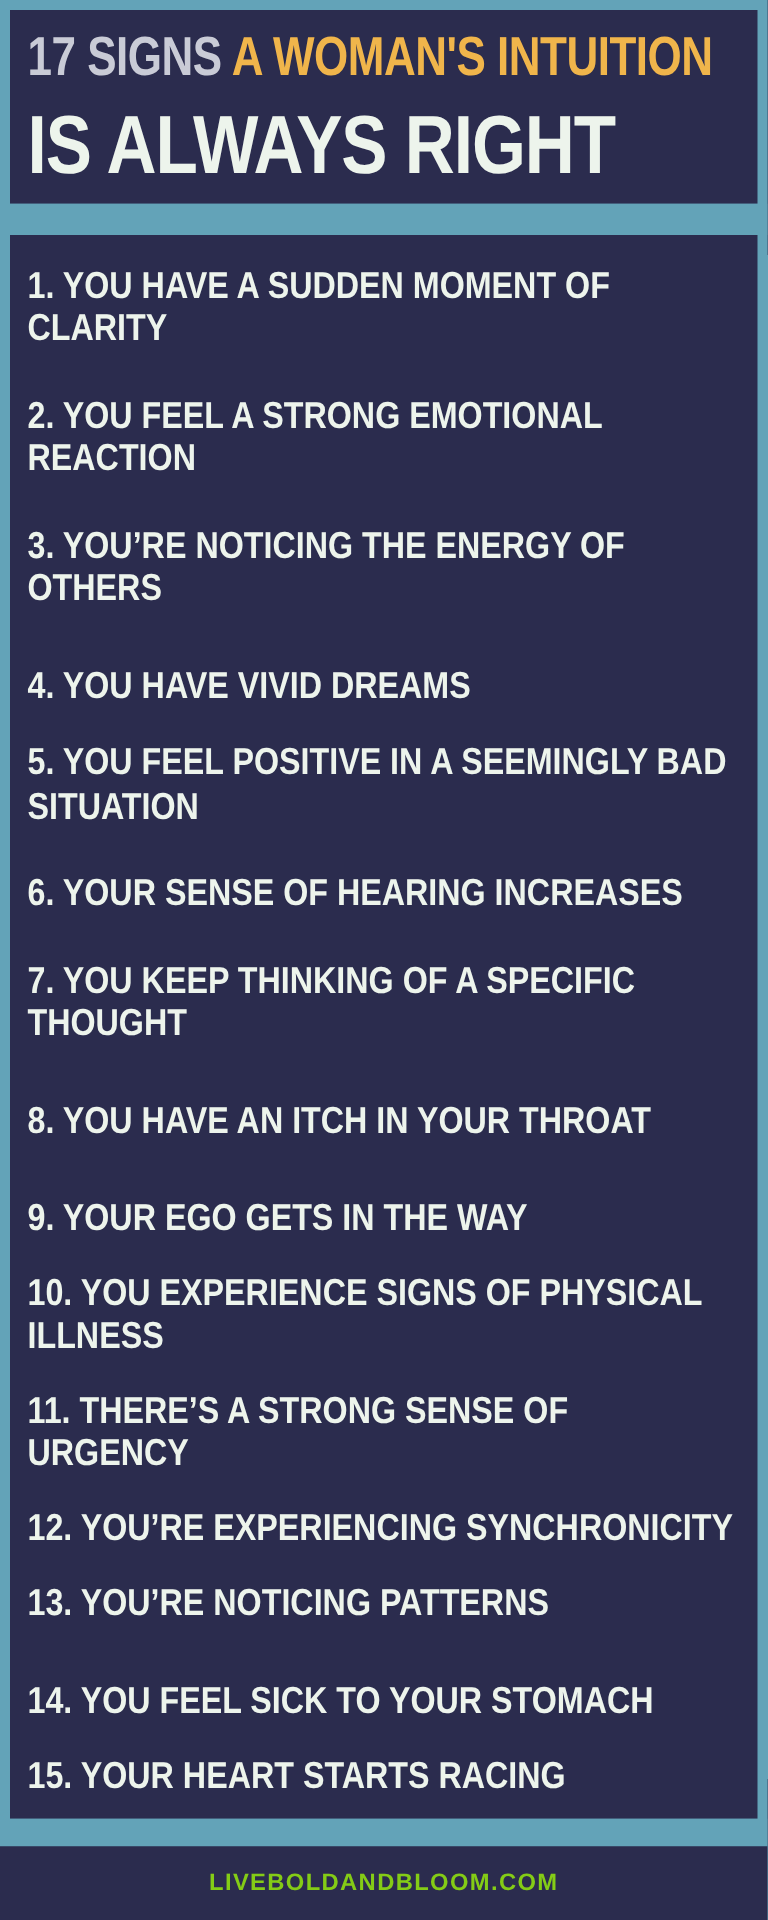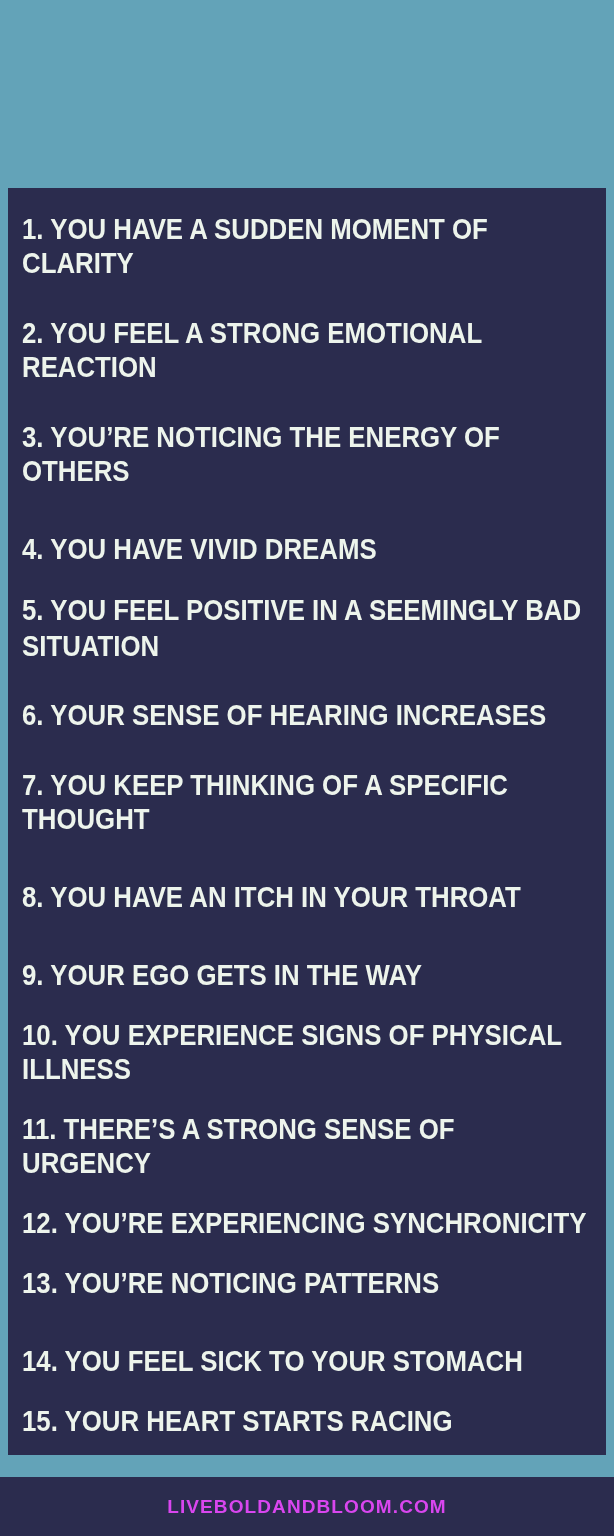--- a/index.html
+++ b/index.html
@@ -136,32 +136,38 @@
     left: 0;
     top: 1477px;
     width: 614px;
     height: 59px;
     background: #2b2c4e;
     display: flex;
     align-items: center;
     justify-content: center;
   }
   .footer-text {
-    color: #d946ef;
+    color: #84cc16;
     font-family: "Liberation Sans Narrow", "Liberation Sans", sans-serif;
     font-weight: 700;
     font-size: 19px;
     letter-spacing: 1.1px;
   }
 </style>
 </head>
 <body>
 
 <div class="poster">
 
+  <div class="header-box">
+    <div class="title-line1">
+      <span class="title-part-count">17 SIGNS </span><span class="title-part-accent">A WOMAN'S INTUITION</span>
+    </div>
+    <div class="title-line2">IS ALWAYS RIGHT</div>
+  </div>
 
   <div class="gap-band"></div>
 
   <div class="body-box">
     <ul class="list">
       <li class="list-item">1. YOU HAVE A SUDDEN MOMENT OF CLARITY</li>
       <li class="list-item">2. YOU FEEL A STRONG EMOTIONAL REACTION</li>
       <li class="list-item loose">3. YOU’RE NOTICING THE ENERGY OF OTHERS</li>
       <li class="list-item tight">4. YOU HAVE VIVID DREAMS</li>
       <li class="list-item wrap2">5. YOU FEEL POSITIVE IN A SEEMINGLY BAD SITUATION</li>

